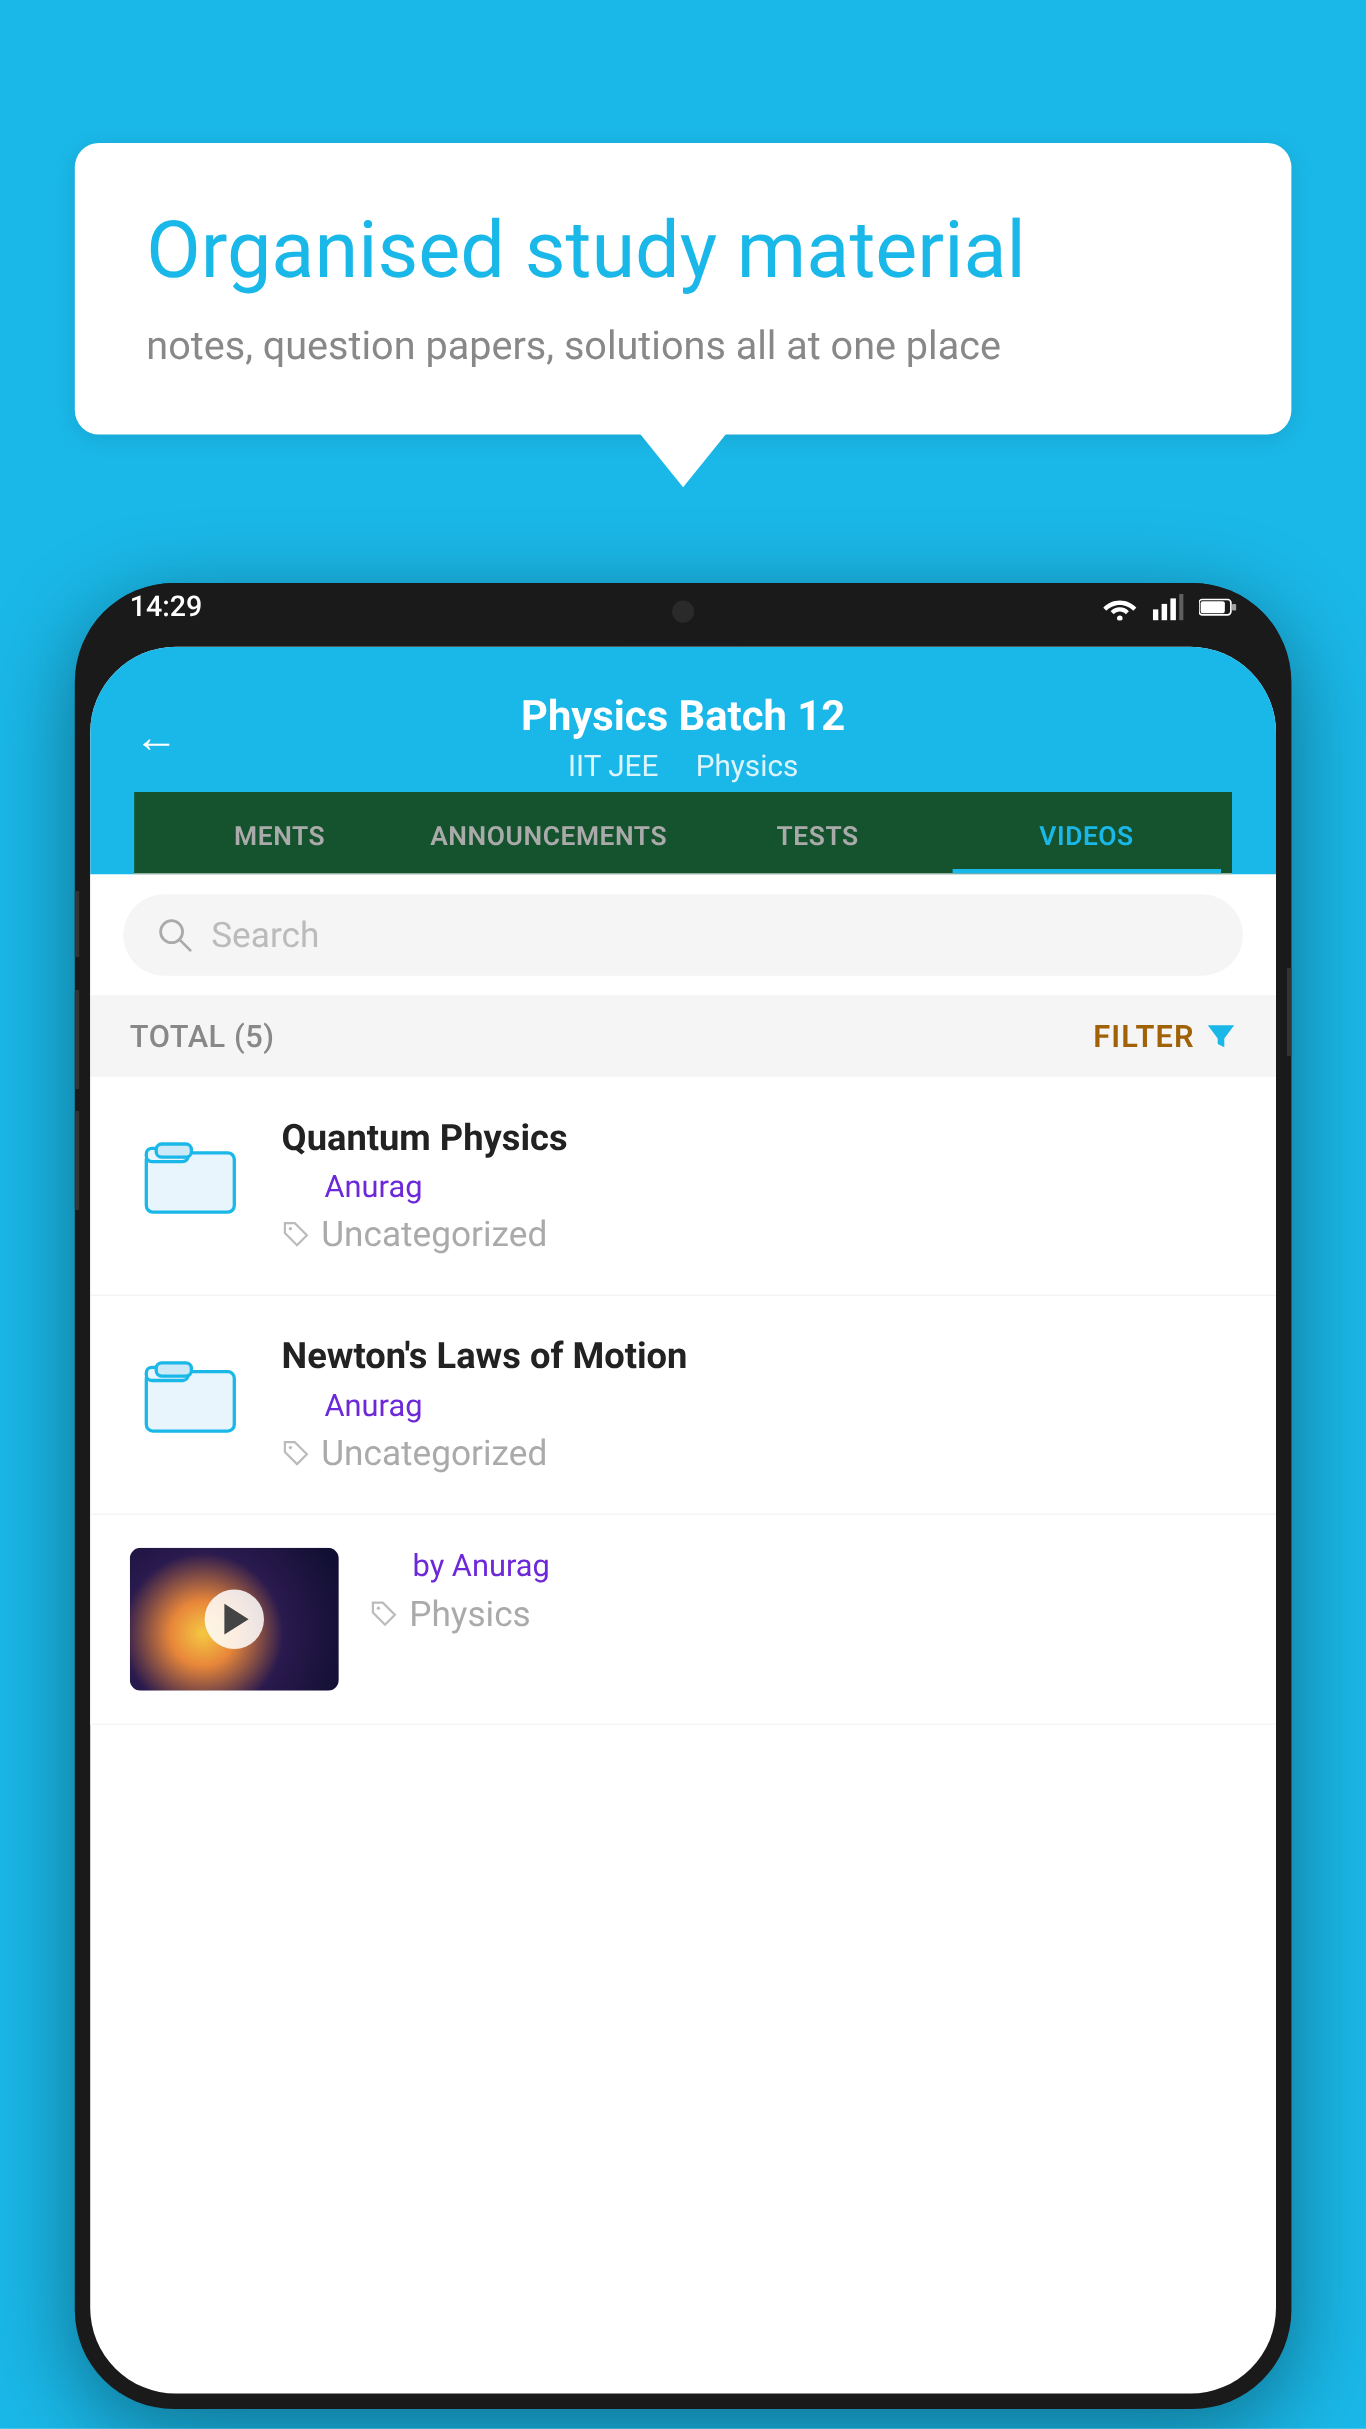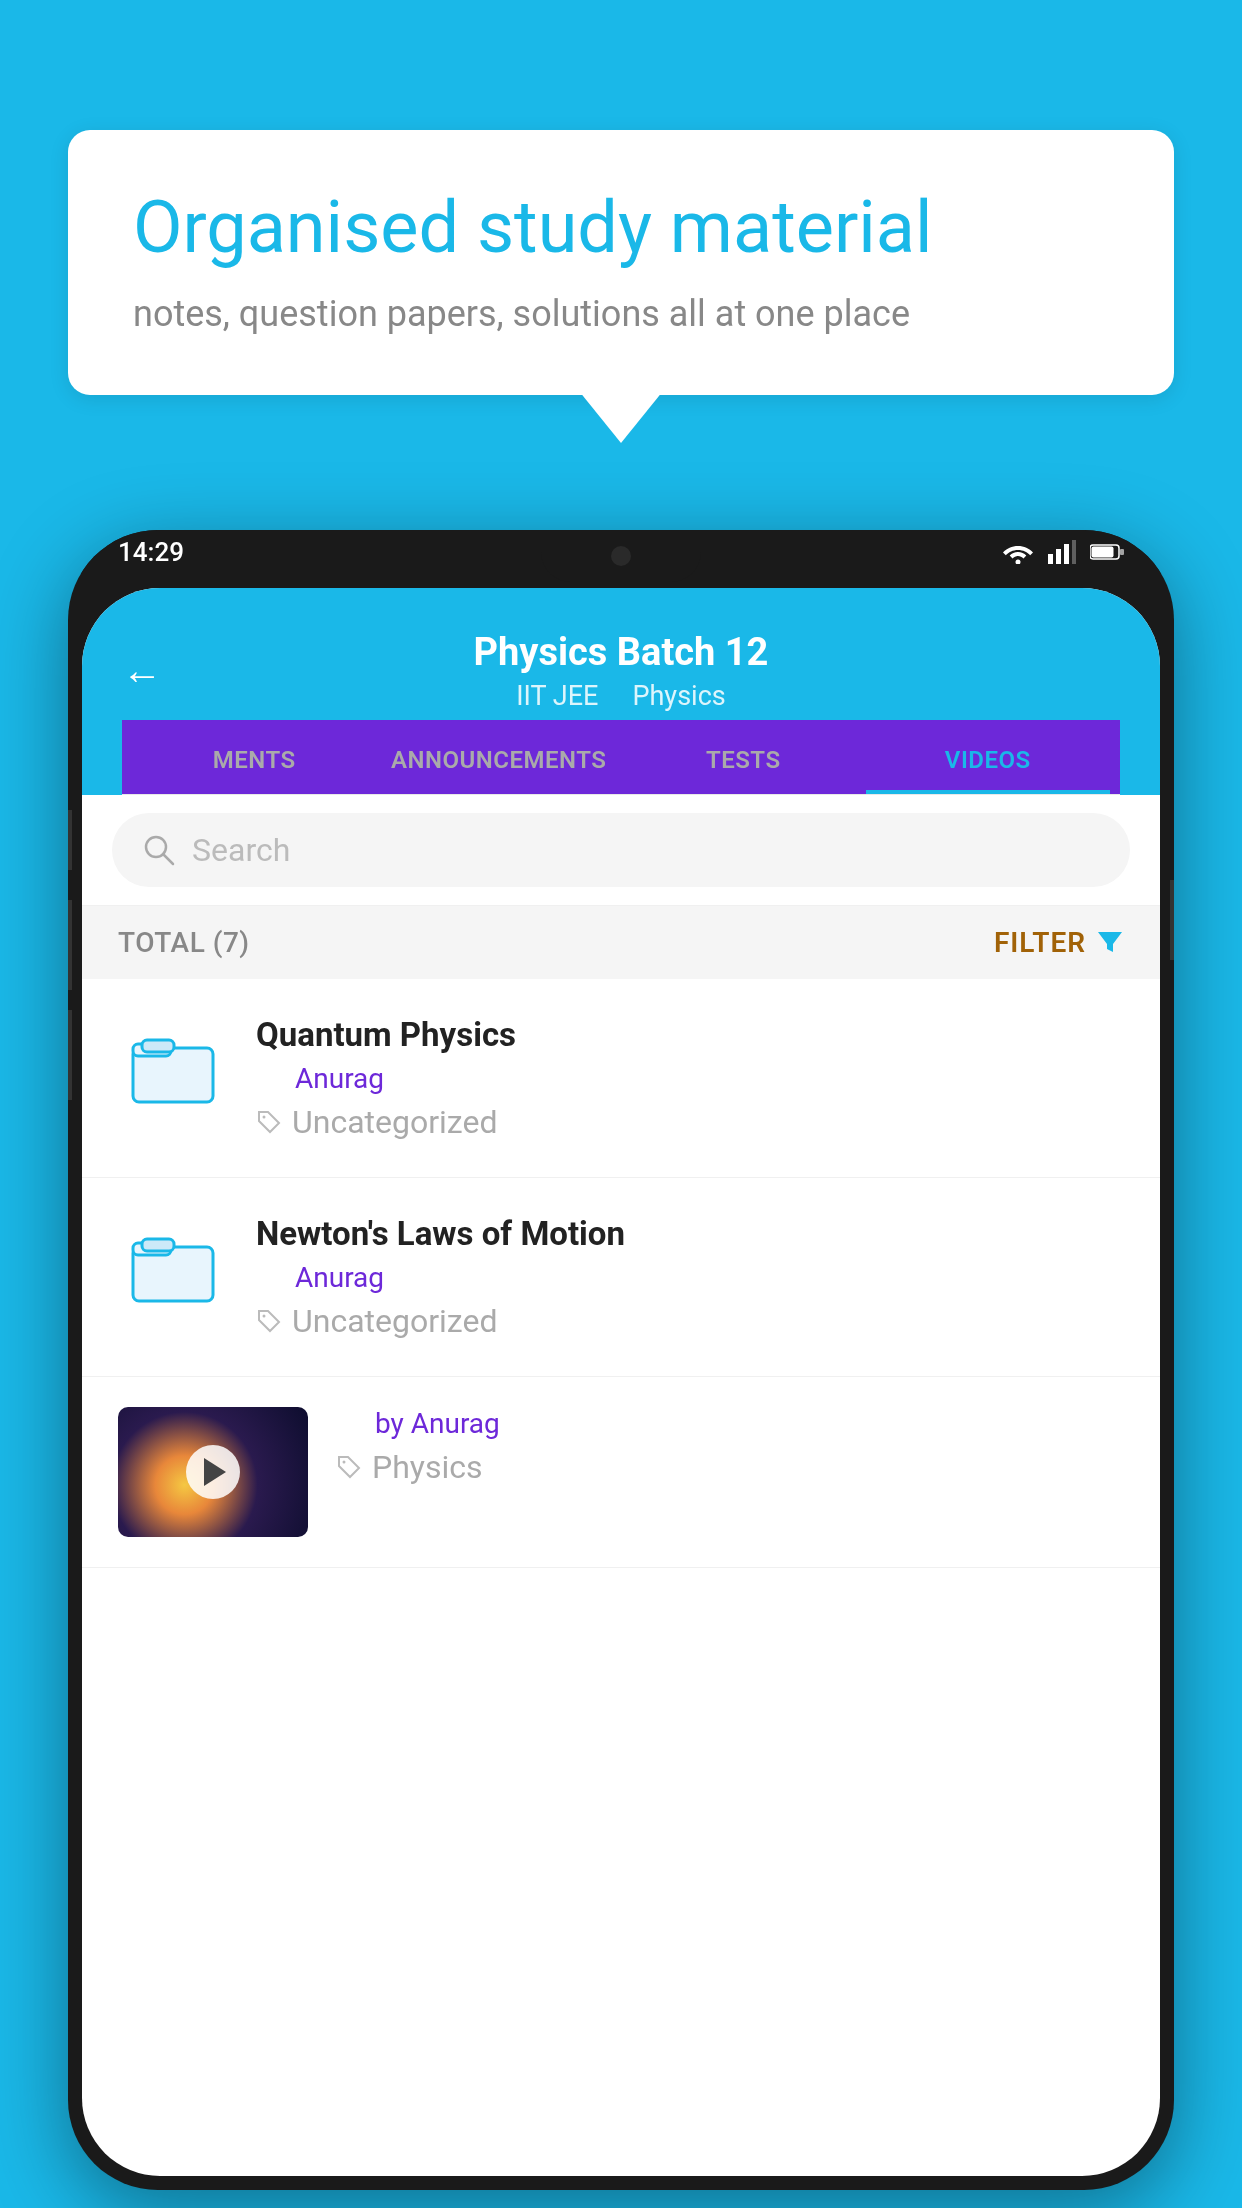--- a/index.html
+++ b/index.html
@@ -170,21 +170,21 @@
       gap: 34px;
       margin-top: 4px;
     }
 
     .header-subtitle span + span::before {
       content: '   ';
     }
 
     
     .tabs-bar {
-      background: #6d28d9;
+      background: #14532d;
       display: flex;
       align-items: center;
       border-bottom: 1px solid #e8e8e8;
       padding: 0 10px;
     }
 
     .tab-item {
       flex: 1;
       text-align: center;
       padding: 26px 8px 20px;
@@ -472,21 +472,21 @@
       <div class="search-bar">
         <svg width="34" height="34" viewBox="0 0 34 34" fill="none">
           <circle cx="14" cy="14" r="10" stroke="#aaa" stroke-width="2.5"></circle>
           <line x1="21" y1="21" x2="31" y2="31" stroke="#aaa" stroke-width="2.5" stroke-linecap="round"></line>
         </svg>
         <span class="search-input-text">Search</span>
       </div>
     </div>
 
     <div class="filter-bar">
-      <span class="total-count">TOTAL (7)</span>
+      <span class="total-count">TOTAL (5)</span>
       <div class="filter-btn">
         <span>FILTER</span>
         <svg width="28" height="28" viewBox="0 0 28 28" fill="#1ab8e8">
           <path d="M2 4h24l-9 12v8l-6-3v-5L2 4z"></path>
         </svg>
       </div>
     </div>
 
     <div class="video-list">
 

